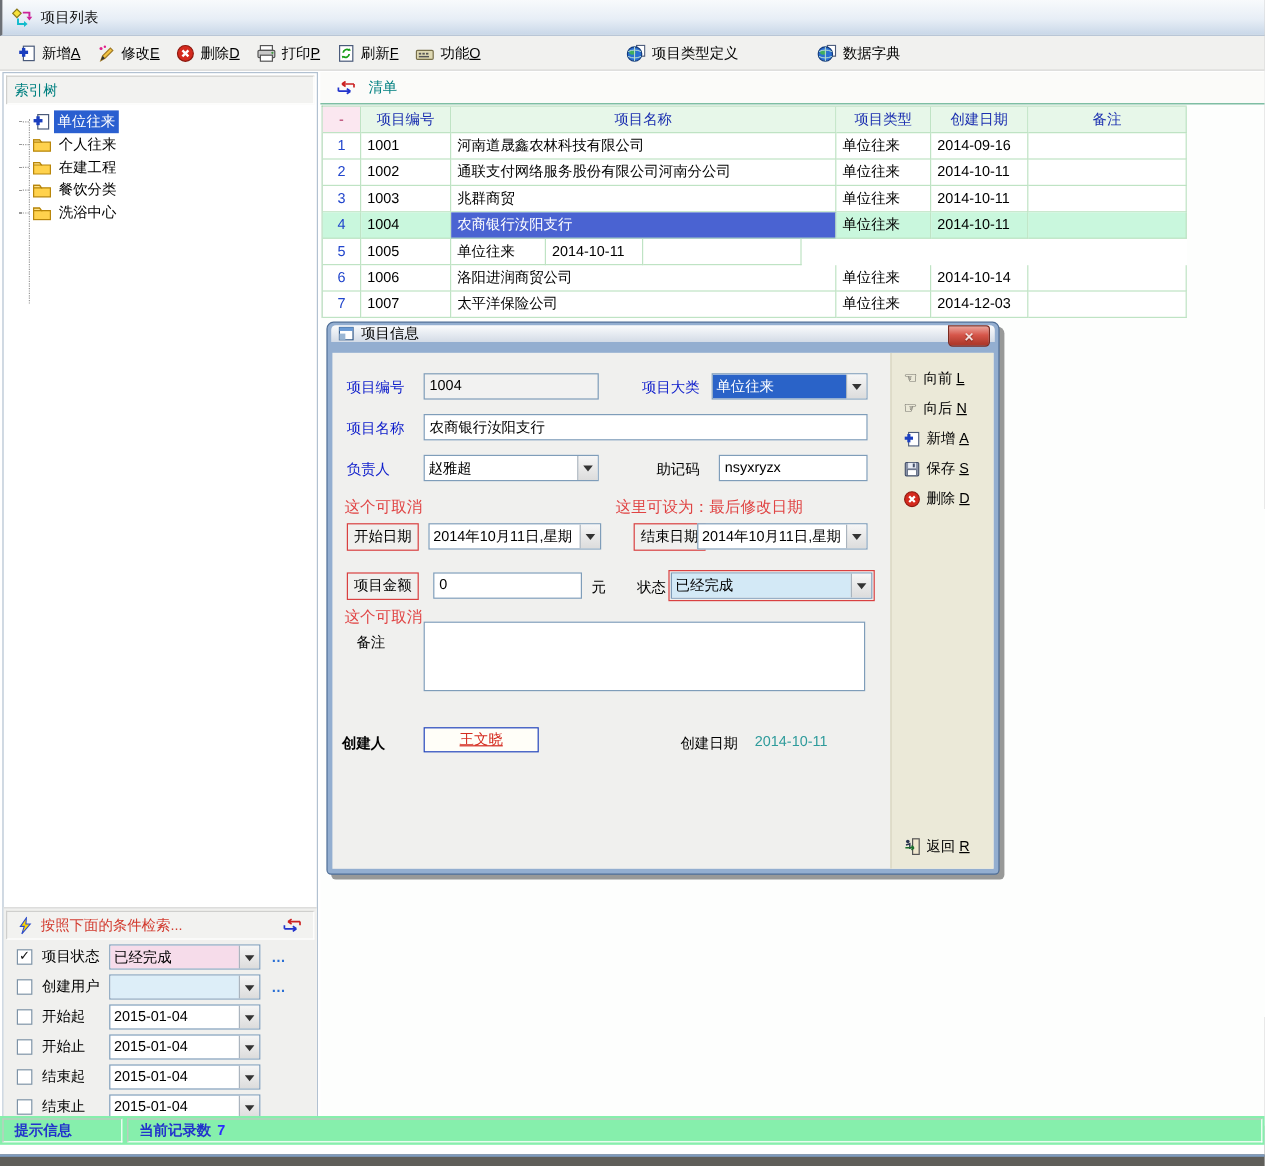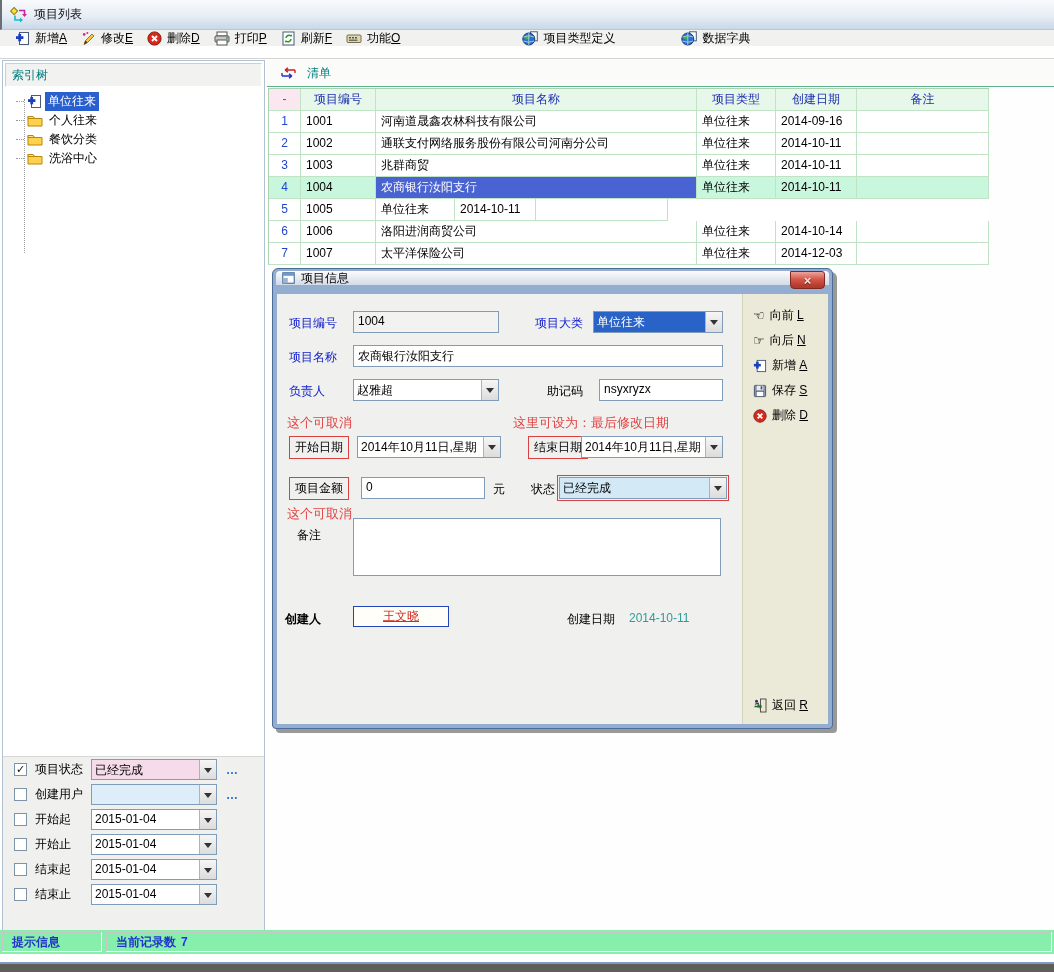--- a/index.html
+++ b/index.html
@@ -8,21 +8,21 @@
   .screen *{box-sizing:border-box;}
 
   
   .titlebar{position:absolute;left:0;top:0;width:1054px;height:30px;
     background:linear-gradient(#f8fafc,#e7eef6 55%,#c9d7e8);
     border-bottom:1px solid #b9c6d6;display:flex;align-items:center;padding-left:8px;gap:6px;
     border-left:2px solid #6b6f75;}
   .titlebar .title{color:#111;}
 
   
-  .toolbar{position:absolute;left:0;top:30px;width:1054px;height:16px;background:#f1f1ef;
+  .toolbar{position:absolute;left:0;top:30px;width:1054px;height:29px;background:#f1f1ef;
     display:flex;align-items:center;padding-left:8px;}
   .tb-btn{display:flex;align-items:center;gap:5px;padding:3px 7px;cursor:default;white-space:nowrap;}
   .tb-btn u{text-decoration:underline;}
   .tb-sep1{width:108px;} .tb-sep2{width:52px;}
   .tb-divider{position:absolute;left:0;top:58px;width:1054px;height:2px;
     border-top:1px solid #d2d2d0;border-bottom:1px solid #ffffff;background:#f1f1ef;}
 
   
   .left-panel{position:absolute;left:2px;top:60px;width:263px;height:878px;background:#ffffff;
     border:1px solid #b2c1d1;}
@@ -261,45 +261,70 @@
         <span class="tree-stub"></span>
         <span style="margin-right:3px;">
           <svg width="16" height="13" viewBox="0 0 16 13">
             <path d="M1 2.5 L6 2.5 L7.5 4.5 L15 4.5 L15 12 L1 12 Z" fill="#ffd24d" stroke="#b8860b"></path>
             <path d="M1 2.5 L6 2.5 L7.5 4.5 L1 4.5 Z" fill="#ffe28a" stroke="#b8860b"></path>
           </svg>
         </span>
         <span class="lbl">个人往来</span>
       </div>
 
-
       <div class="tree-item">
         <span class="tree-stub"></span>
         <span style="margin-right:3px;">
           <svg width="16" height="13" viewBox="0 0 16 13">
             <path d="M1 2.5 L6 2.5 L7.5 4.5 L15 4.5 L15 12 L1 12 Z" fill="#ffd24d" stroke="#b8860b"></path>
             <path d="M1 2.5 L6 2.5 L7.5 4.5 L1 4.5 Z" fill="#ffe28a" stroke="#b8860b"></path>
           </svg>
         </span>
-        <span class="lbl">餐饮分类</span>
+        <span class="lbl">在建工程</span>
       </div>
 
       <div class="tree-item">
         <span class="tree-stub"></span>
         <span style="margin-right:3px;">
           <svg width="16" height="13" viewBox="0 0 16 13">
             <path d="M1 2.5 L6 2.5 L7.5 4.5 L15 4.5 L15 12 L1 12 Z" fill="#ffd24d" stroke="#b8860b"></path>
             <path d="M1 2.5 L6 2.5 L7.5 4.5 L1 4.5 Z" fill="#ffe28a" stroke="#b8860b"></path>
           </svg>
         </span>
+        <span class="lbl">餐饮分类</span>
+      </div>
+
+      <div class="tree-item">
+        <span class="tree-stub"></span>
+        <span style="margin-right:3px;">
+          <svg width="16" height="13" viewBox="0 0 16 13">
+            <path d="M1 2.5 L6 2.5 L7.5 4.5 L15 4.5 L15 12 L1 12 Z" fill="#ffd24d" stroke="#b8860b"></path>
+            <path d="M1 2.5 L6 2.5 L7.5 4.5 L1 4.5 Z" fill="#ffe28a" stroke="#b8860b"></path>
+          </svg>
+        </span>
         <span class="lbl">洗浴中心</span>
       </div>
     </div>
 
     <div class="filter-panel">
+      <div class="filter-header">
+        <span>
+          <svg width="14" height="15" viewBox="0 0 14 15">
+            <path d="M8 0.8 L3 8 L6.2 8 L4.2 14.2 L11.2 6 L7.6 6 Z" fill="#ffd700" stroke="#2a4acc" stroke-width="0.9"></path>
+          </svg>
+        </span>
+        <span>按照下面的条件检索...</span>
+        <span class="spacer"></span>
+        <span>
+          <svg width="19" height="12" viewBox="0 0 19 12">
+            <path d="M16 3 H6 M6 3 L9 0.9 M6 3 L9 5.1 M16 3 V6" stroke="#cc2222" stroke-width="1.4" fill="none"></path>
+            <path d="M3 9 H13 M13 9 L10 6.9 M13 9 L10 11.1 M3 9 V6" stroke="#2233cc" stroke-width="1.4" fill="none"></path>
+          </svg>
+        </span>
+      </div>
 
       <div class="filter-row">
         <span class="checkbox">
             <span>✓</span>
           </span>
         <span class="flabel">项目状态</span>
         <span class="combo pink">
           <span class="cval">已经完成</span>
           <span class="combo-arrow">
               <i></i>

